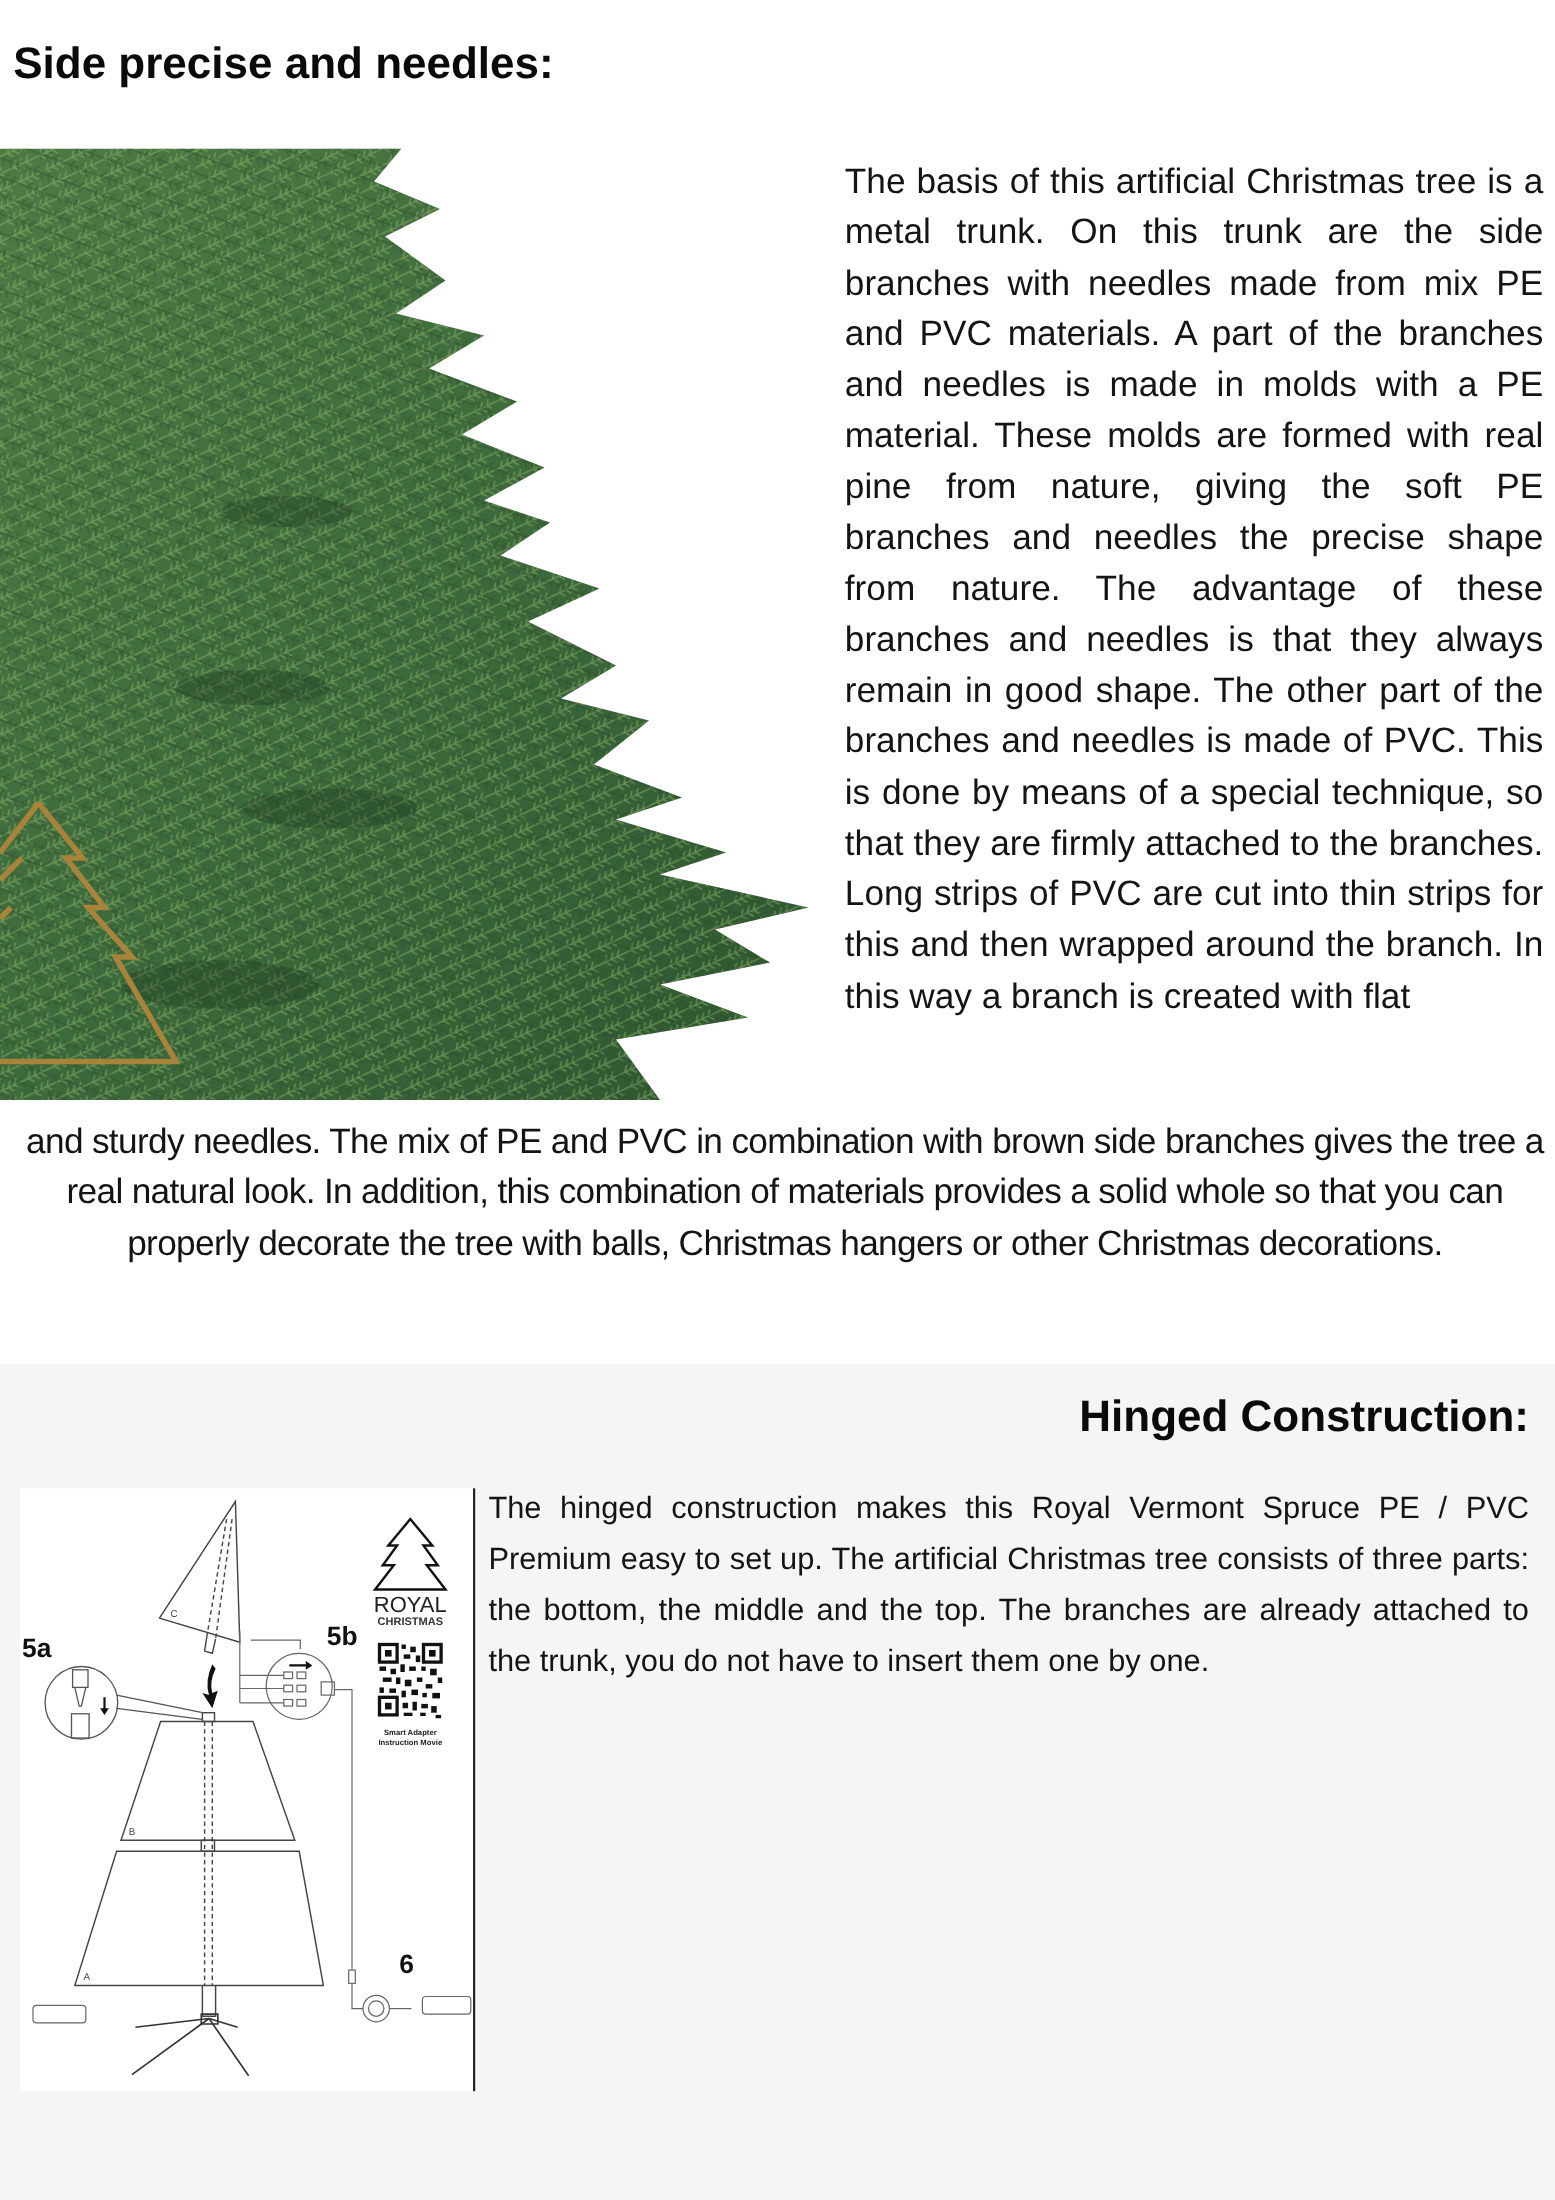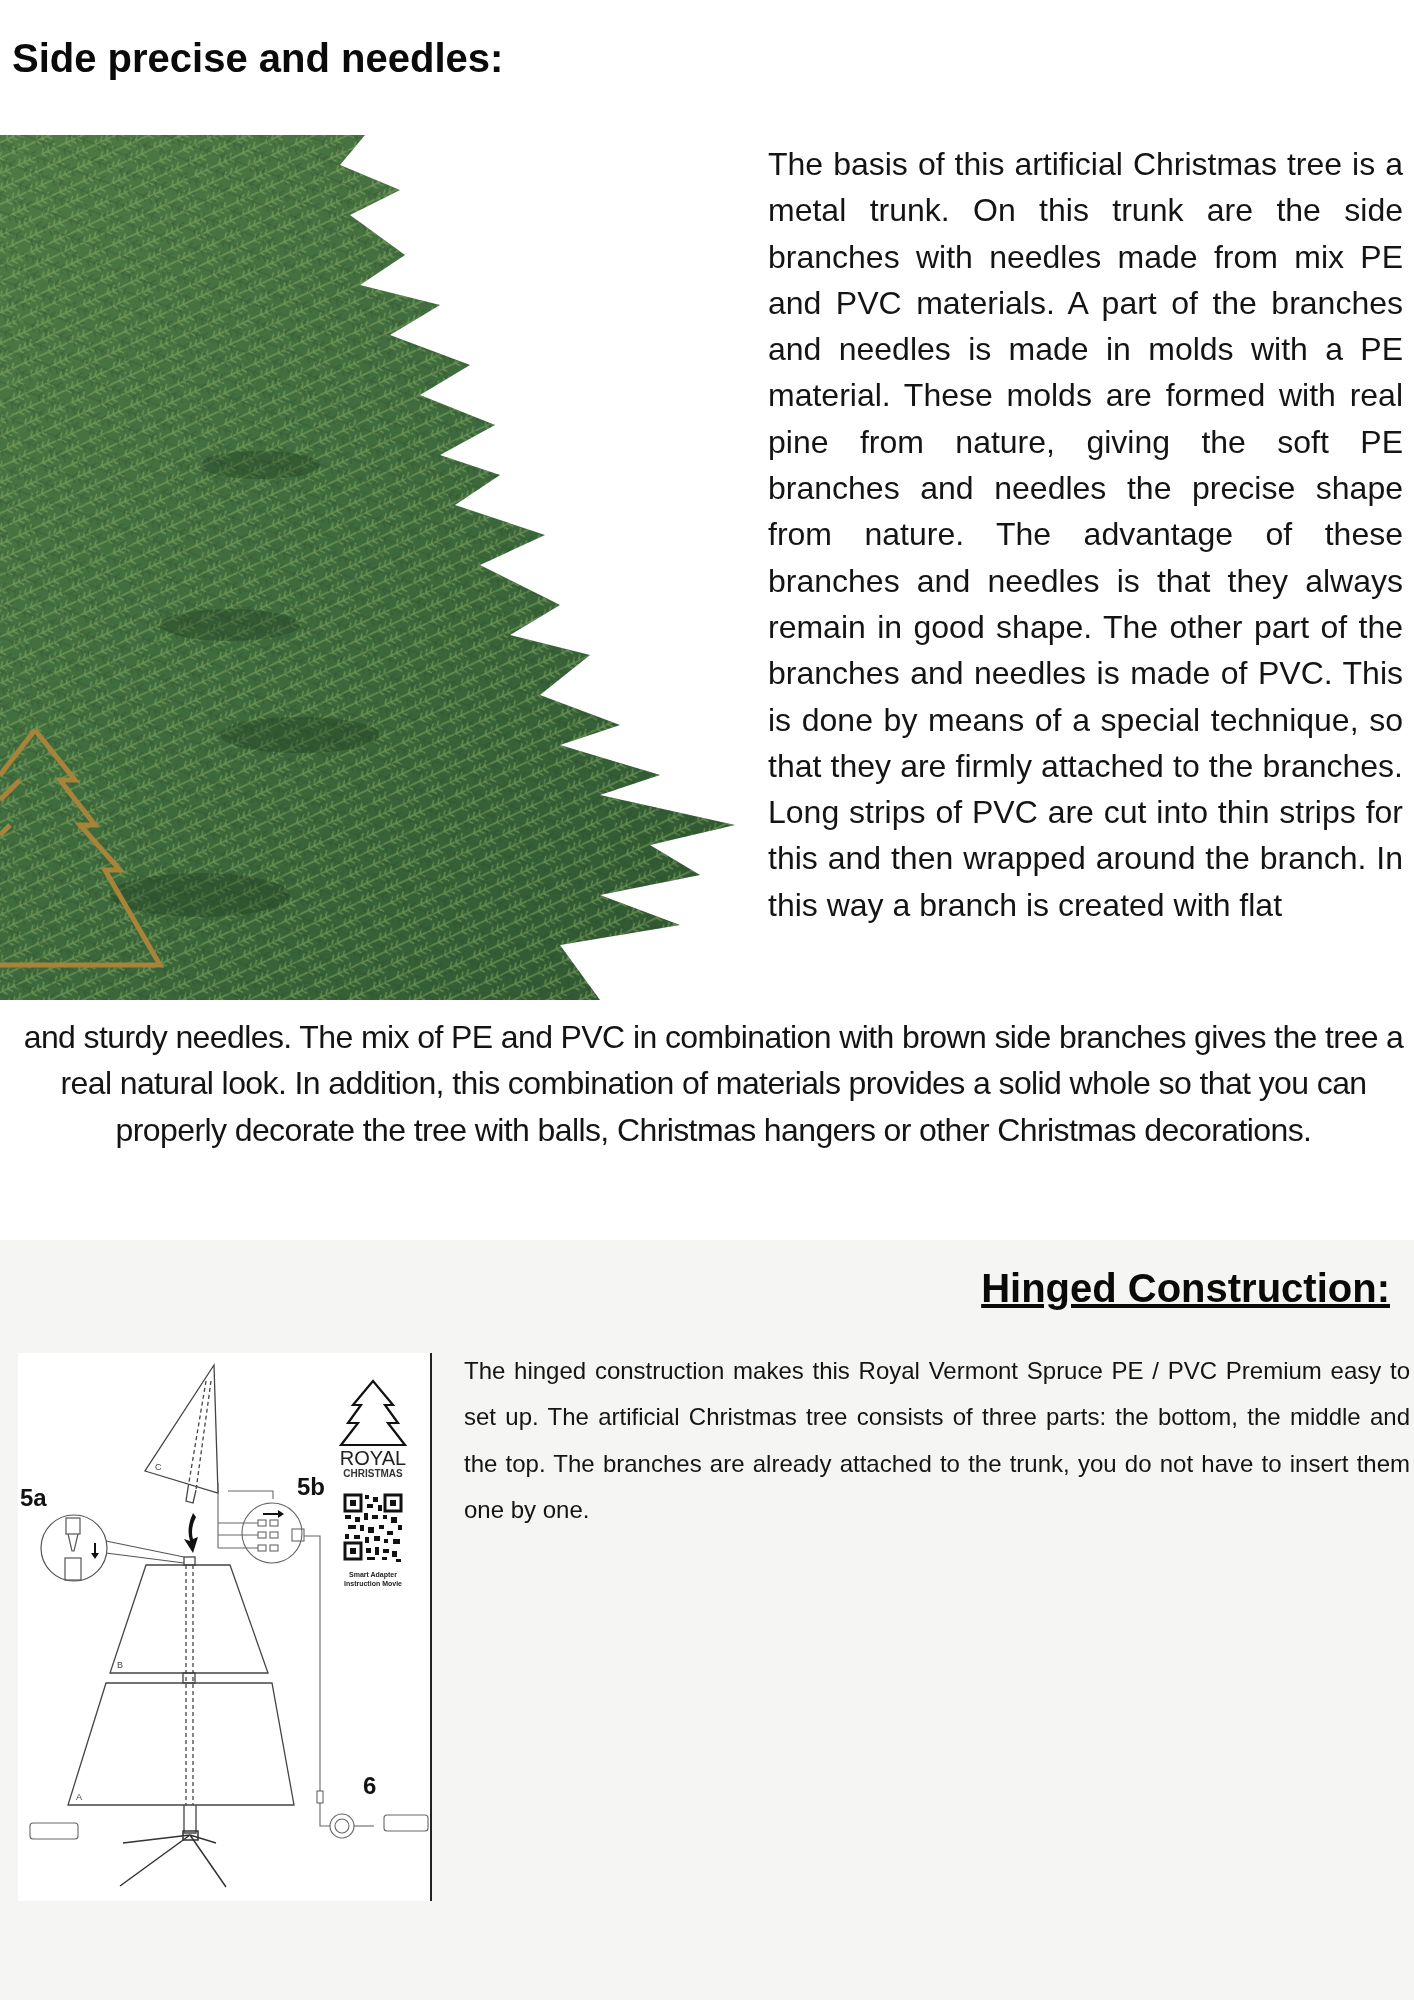--- a/index.html
+++ b/index.html
@@ -28,29 +28,29 @@
     font-size: 32px; line-height: 46.3px; margin: 4px; color: #141414;
     letter-spacing: -0.6px;
     text-align: center;
   }
   .section-gray {
     position: absolute; left: 0; top: 1240px; width: 1414px; height: 760px;
     background: #f5f5f3;
   }
   .h2 {
     position: absolute; right: 24px; top: 1266px;
-    font-size: 40px; font-weight: bold; margin: 0; color: #0a0a0a; text-decoration: underline;
+    font-size: 40px; font-weight: bold; margin: 0; color: #0a0a0a;
   }
   .diagram {
     position: absolute; left: 18px; top: 1353px; width: 412px; height: 548px;
     background: #ffffff; border-right: 2px solid #222;
   }
   .para-hinge {
-    position: absolute; left: 464px; top: 1348px; width: 946px;
-    font-size: 24px; line-height: 46.3px; text-align: justify; margin: 0;
+    position: absolute; left: 444px; top: 1348px; width: 946px;
+    font-size: 28px; line-height: 46.3px; text-align: justify; margin: 0;
     color: #141414;
   }
   .para-hinge .last { text-align: left; }
 </style>
 </head>
 <body>
 
 <h1 class="h1">Side precise and needles:</h1>
 
 <div class="tree-photo">

